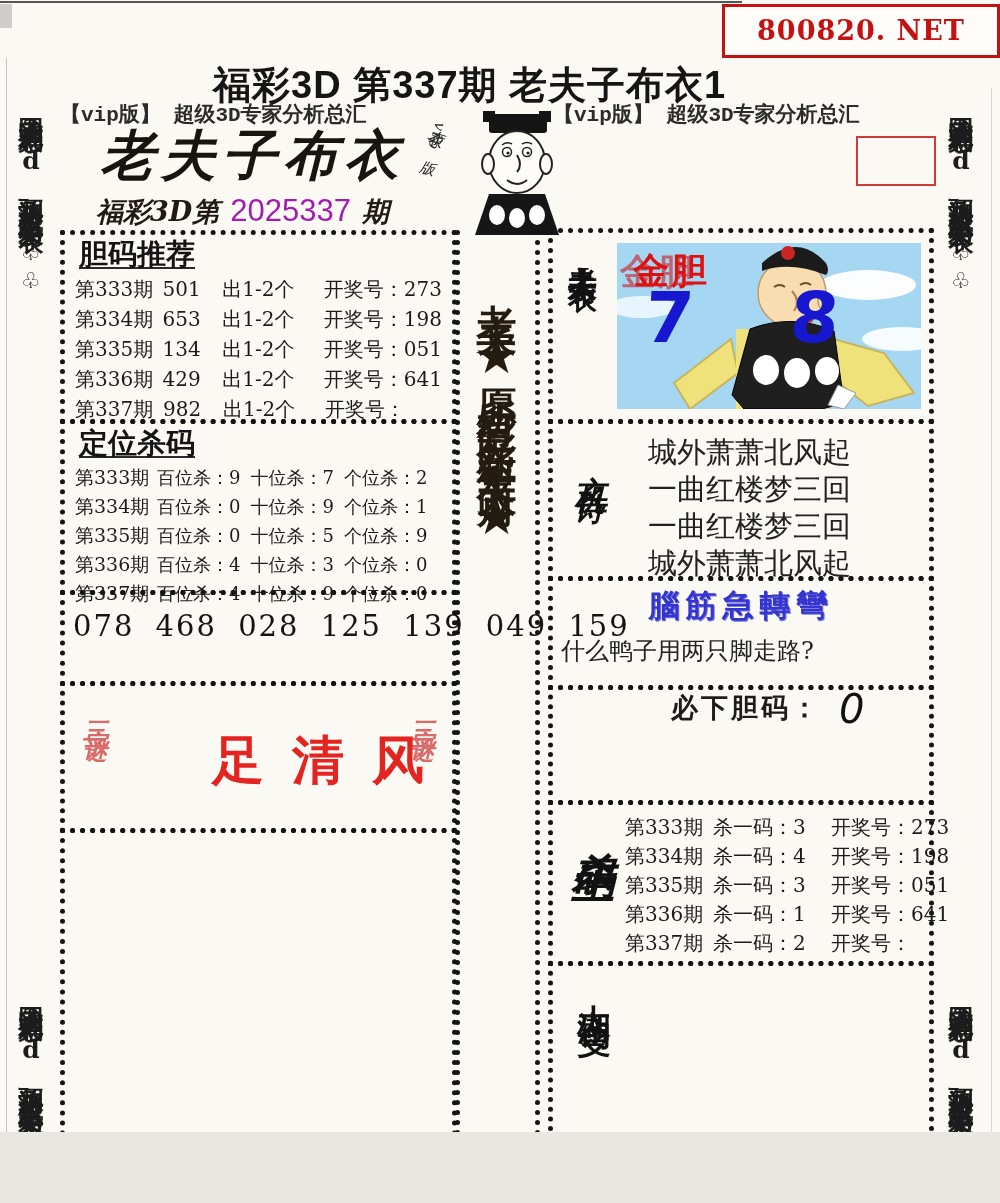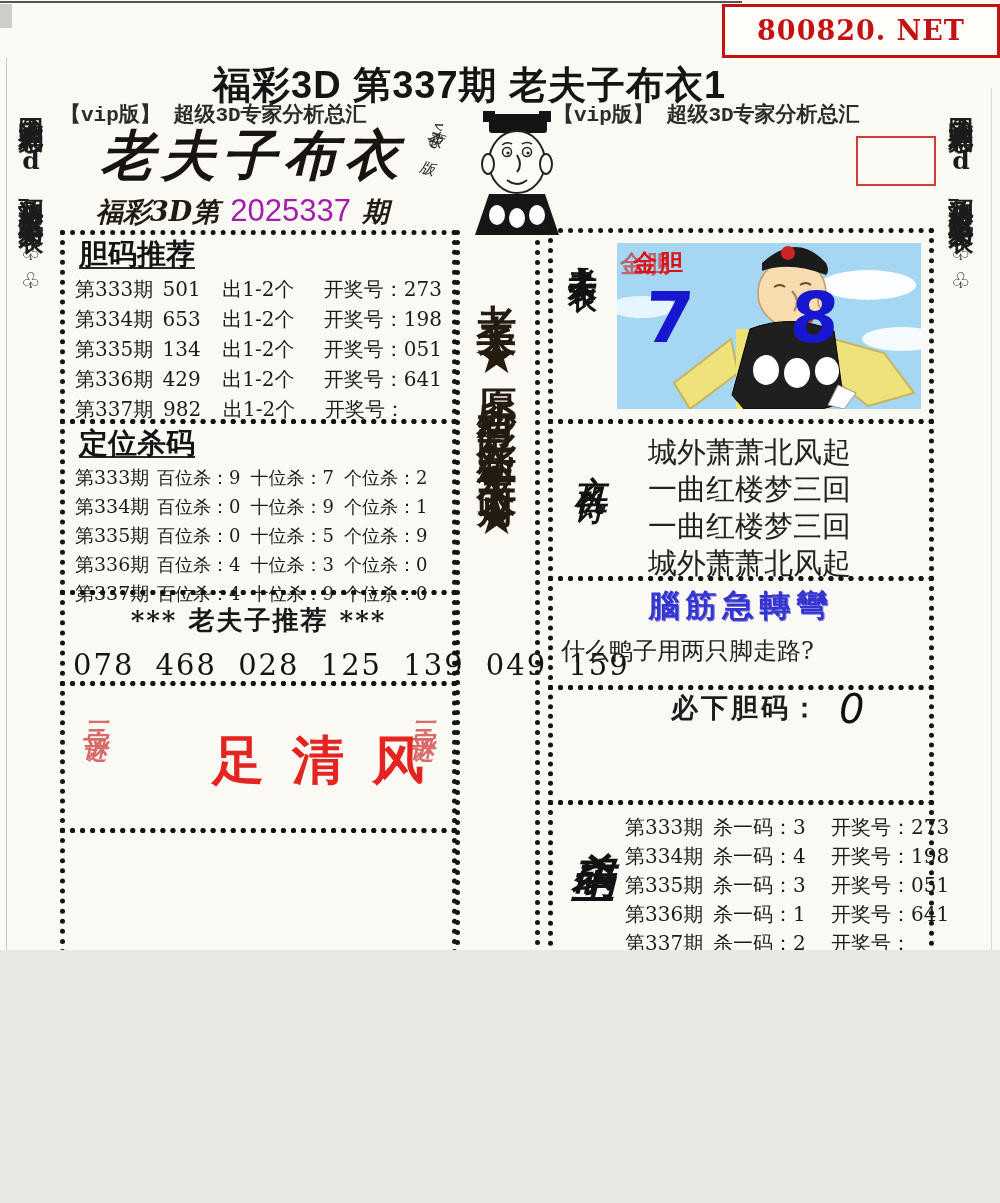--- a/index.html
+++ b/index.html
@@ -1,17 +1,17 @@
 <!DOCTYPE html>
 <html><head>
 <meta charset="utf-8">
 <style>
   html,body{margin:0;padding:0;}
   body{background:#e9e7e2;font-family:"DejaVu Serif",serif;}
-  #page{position:relative;width:1000px;height:950px;background:#fbf9f3;overflow:hidden;margin:0 auto;}
+  #page{position:relative;width:1000px;height:1132px;background:#fbf9f3;overflow:hidden;margin:0 auto;}
 
   
   .top-rule{position:absolute;left:0;top:1px;width:742px;height:2px;background:#555;}
   .corner-smudge{position:absolute;left:0;top:4px;width:12px;height:24px;background:#a9a9a9;opacity:.55;}
   .watermark{position:absolute;left:722px;top:4px;width:272px;height:48px;border:3px solid #c41111;
              background:#fffdfa;color:#c41111;font-family:"DejaVu Serif",serif;font-weight:bold;
              font-size:27px;line-height:48px;text-align:center;letter-spacing:1px;}
   .page-title{position:absolute;left:213px;top:60px;width:600px;font-family:"Liberation Sans",sans-serif;
               font-weight:bold;font-size:38px;color:#151515;letter-spacing:1px;white-space:nowrap;}
 
@@ -87,21 +87,21 @@
 
   
   .red-stamp{position:absolute;left:856px;top:136px;width:76px;height:46px;border:2px solid #d23a3a;background:transparent;}
 
   .img-panel{height:196px;position:relative;}
   .side-label{position:absolute;writing-mode:vertical-rl;text-orientation:upright;
               font-family:"DejaVu Serif",serif;font-weight:bold;color:#121212;}
   .img-panel .side-label{left:10px;top:10px;font-size:29px;letter-spacing:4px;}
   .cartoon-box{position:absolute;left:64px;top:10px;right:8px;bottom:10px;overflow:hidden;background:#a5d7f2;}
   .gold-label{position:absolute;left:16px;top:4px;font-family:"Liberation Sans",sans-serif;font-weight:bold;
-              font-size:24px;color:#dd1111;text-shadow:-13px 1px 0 rgba(205,10,10,.55);letter-spacing:2px;}
+              font-size:36px;color:#dd1111;text-shadow:-13px 1px 0 rgba(205,10,10,.55);letter-spacing:2px;}
   .gold-numbers{position:absolute;left:28px;top:34px;font-family:"DejaVu Sans",sans-serif;
                 font-size:70px;color:#1717cf;letter-spacing:36px;transform:skew(-4deg);font-weight:bold;}
 
   .poem-panel{height:162px;position:relative;}
   .poem-panel .side-label{left:16px;top:26px;font-size:31px;letter-spacing:9px;font-style:italic;}
   .poem-lines{position:absolute;left:95px;top:10px;font-size:29px;color:#222;line-height:37px;white-space:nowrap;}
 
   .brain-panel{height:114px;position:relative;}
   .brain-title{text-align:center;margin-top:4px;font-family:"Liberation Sans",sans-serif;font-weight:800;
                font-size:31px;color:#3434cf;letter-spacing:6px;text-shadow:1px 1px 0 #7a7ae0;}
@@ -249,21 +249,20 @@
         <div class="kill-row">
             <span class="c-issue">第337期</span>
             <span class="pair"><span>百位杀：</span><span>4</span></span>
             <span class="pair"><span>十位杀：</span><span>9</span></span>
             <span class="pair"><span>个位杀：</span><span>0</span></span>
           </div>
       </div>
     </div>
 
     <div class="panel rec-panel">
-      <div class="rec-title">*** 老夫子推荐 ***</div>
       <div class="rec-numbers">078 468 028 125 139 049 159</div>
     </div>
 
     <div class="panel riddle-panel">
       <div class="riddle-side l">三字谜</div>
       <div class="riddle-side r">三字谜</div>
       <div class="riddle-answer">足清风</div>
     </div>
 
     <div class="panel blank-panel"></div>

